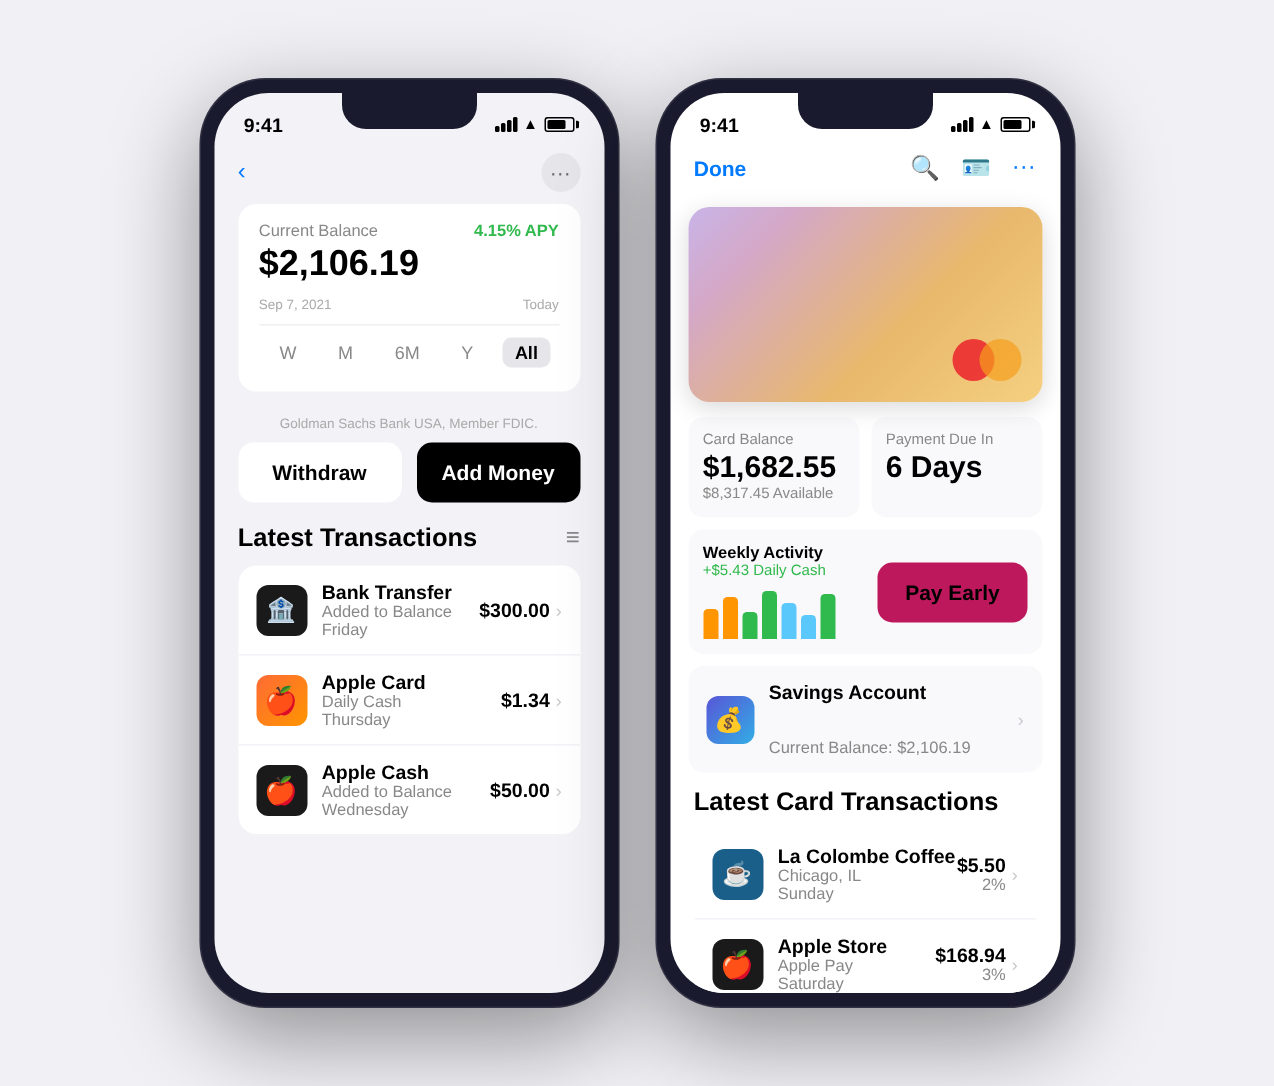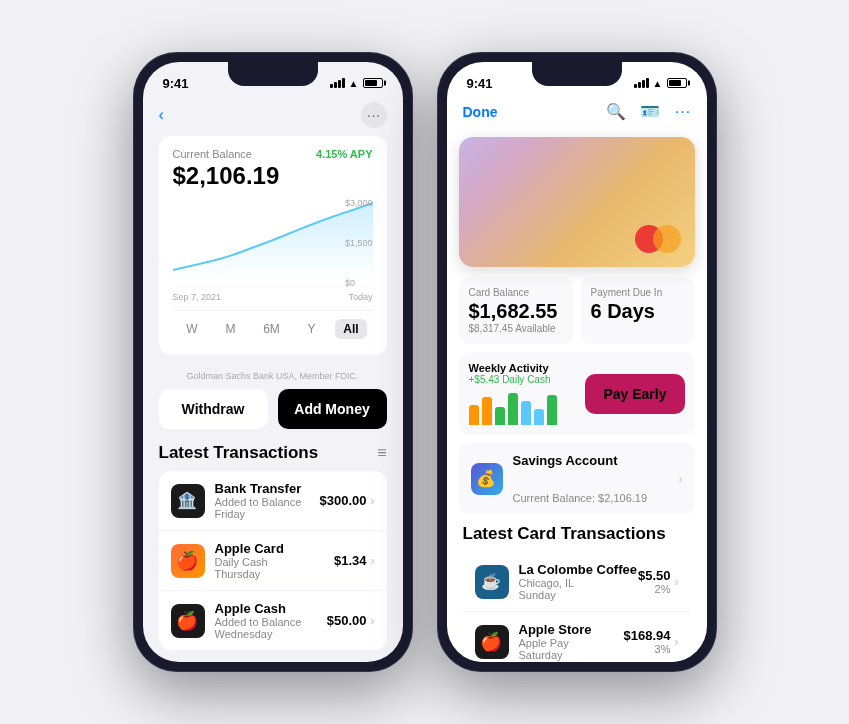--- a/index.html
+++ b/index.html
@@ -410,37 +410,20 @@
       </div>
 
 
       <div class="balance-card">
         <div class="balance-header">
           <span>Current Balance</span>
           <span class="apy-badge">4.15% APY</span>
         </div>
         <div class="balance-amount">$2,106.19</div>
 
-        <div class="chart-container">
-          <svg class="chart-svg" viewBox="0 0 230 80" preserveAspectRatio="none">
-            <defs>
-              <linearGradient id="chartGrad" x1="0" y1="0" x2="0" y2="1">
-                <stop offset="0%" stop-color="#5ac8fa" stop-opacity="0.3"></stop>
-                <stop offset="100%" stop-color="#5ac8fa" stop-opacity="0"></stop>
-              </linearGradient>
-            </defs>
-            <path d="M0,72 C10,70 20,68 35,65 C50,62 60,60 75,55 C90,50 100,47 115,42 C130,37 140,33 155,28 C170,23 185,18 200,14 C210,11 220,8 230,5" fill="none" stroke="#5ac8fa" stroke-width="2"></path>
-            <path d="M0,72 C10,70 20,68 35,65 C50,62 60,60 75,55 C90,50 100,47 115,42 C130,37 140,33 155,28 C170,23 185,18 200,14 C210,11 220,8 230,5 L230,80 L0,80 Z" fill="url(#chartGrad)"></path>
-          </svg>
-          <div class="chart-labels-y">
-            <span>$3,000</span>
-            <span>$1,500</span>
-            <span>$0</span>
-          </div>
-        </div>
         <div class="chart-date-range">
           <span>Sep 7, 2021</span>
           <span>Today</span>
         </div>
 
         <div class="time-filters">
           <div class="time-filter">W</div>
           <div class="time-filter">M</div>
           <div class="time-filter">6M</div>
           <div class="time-filter">Y</div>

